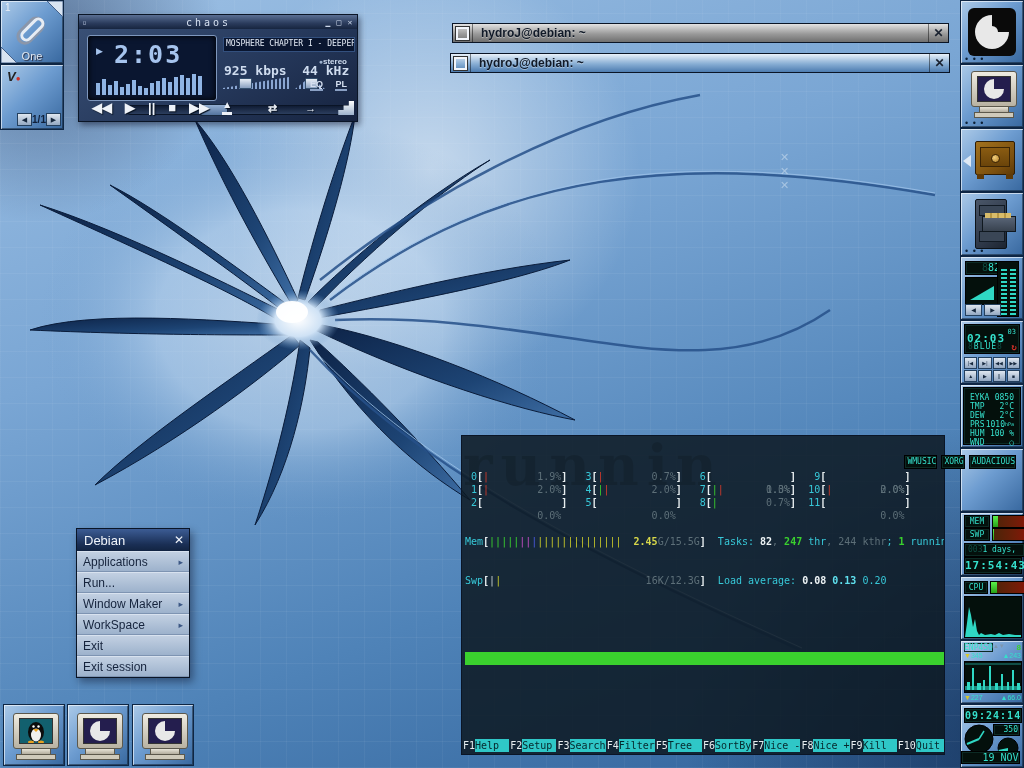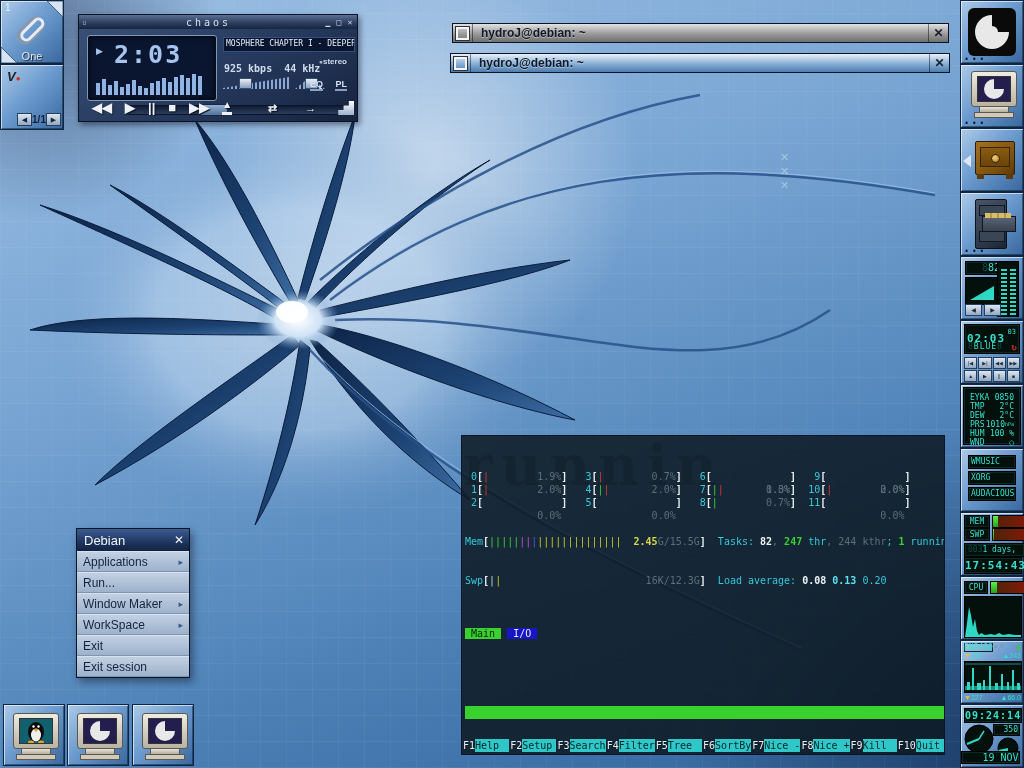--- a/index.html
+++ b/index.html
@@ -31,21 +31,21 @@
   .pbtn{width:11px;text-align:center;color:#cdd8ea;font-size:8px;cursor:default;}
   .pticon{width:14px;text-align:center;color:#aebcd4;font-size:8px;}
   .pdisplay{position:absolute;left:8px;top:20px;width:128px;height:64px;background:#0a1630;
       border:1px solid #7e97bd;border-radius:3px;box-shadow:inset 0 0 6px #000;}
   .ptime{position:absolute;left:26px;top:4px;color:#a6c4ee;font-family:"DejaVu Sans Mono",monospace;
       font-size:25px;font-weight:bold;letter-spacing:2px;}
   .pplayind{position:absolute;left:8px;top:10px;color:#a6c4ee;font-size:9px;}
   .pspec{position:absolute;left:6px;bottom:5px;}
   .ptrack{position:absolute;left:144px;top:22px;width:128px;height:13px;background:#0a1630;border:1px solid #33507e;
       color:#e6edf8;font-family:"DejaVu Sans Mono",monospace;font-size:8px;line-height:12px;white-space:nowrap;overflow:hidden;padding-left:2px;}
-  .pinfo{position:absolute;left:145px;top:48px;color:#cfdcef;font-size:10px;font-weight:bold;font-family:"DejaVu Sans Mono",monospace;}
+  .pinfo{position:absolute;left:145px;top:48px;color:#cfdcef;font-size:13px;font-weight:bold;font-family:"DejaVu Sans Mono",monospace;}
   .pstereo{position:absolute;right:10px;top:42px;color:#cfdcef;font-size:8px;font-weight:bold;}
   .pstereo .dot{color:#9fb4d0;font-size:7px;}
   .pvol{position:absolute;left:144px;top:62px;width:66px;height:12px;}
   .ramp{position:absolute;left:0;bottom:0;width:100%;height:100%;
       background:repeating-linear-gradient(90deg,#8aa6d2 0 2px,rgba(0,0,0,0) 2px 4px);
       clip-path:polygon(0 92%,100% 0,100% 100%,0 100%);}
   .bal .ramp{clip-path:polygon(0 100%,50% 0,100% 100%);}
   .knob{position:absolute;width:11px;height:9px;bottom:0;background:linear-gradient(#e8eef6,#8aa0c0);border:1px solid #35506e;border-radius:1px;}
   .pbal{position:absolute;left:216px;top:62px;width:30px;height:12px;}
   .peq{position:absolute;right:34px;top:64px;color:#d5dff0;font-size:9px;font-weight:bold;border-bottom:2px solid #8aa0c4;}
@@ -139,21 +139,21 @@
   .t-wmusic .ttl2{position:absolute;left:3px;bottom:2px;font-size:8px;letter-spacing:1px;}
   .t-wmusic .loop{position:absolute;right:2px;bottom:1px;color:#d03028;font-size:9px;font-weight:bold;}
   .t-wmusic .grid{position:absolute;left:3px;top:36px;width:56px;display:grid;grid-template-columns:repeat(4,1fr);gap:1px;}
   .t-wmusic .dkbtn{height:10px;font-size:5px;line-height:10px;}
 
   .t-weather .rows{position:absolute;inset:3px;padding:2px 3px;display:flex;flex-direction:column;justify-content:space-between;}
   .wrow{display:flex;font-size:8px;line-height:9px;}
   .wrow .wv{margin-left:auto;}
   .wrow .wu{font-size:5px;}
 
-  .t-wmtop .rows{position:absolute;inset:3px;display:flex;flex-direction:column;justify-content:flex-start;padding:2px;}
+  .t-wmtop .rows{position:absolute;inset:3px;display:flex;flex-direction:row;justify-content:flex-end;padding:2px;}
   .t-wmtop .trow{height:12px;font-size:8px;line-height:12px;padding-left:2px;margin:1px 2px;}
 
   .t-mem .mrow{position:absolute;left:3px;height:11px;display:flex;align-items:center;gap:2px;}
   .t-mem .mlab{width:24px;height:11px;font-size:8px;line-height:11px;text-align:center;}
   .t-mem .mbarbox{width:31px;height:11px;border:1px solid #000;background:linear-gradient(90deg,#4a2408,#6e1e08 70%,#801808);position:relative;}
   .t-mem .fill{position:absolute;left:0;top:0;bottom:0;background:linear-gradient(#5af04a,#28a018);}
   .t-mem .days{position:absolute;left:3px;top:30px;width:56px;height:12px;font-size:8px;line-height:12px;padding-left:3px;}
   .t-mem .tm{position:absolute;left:3px;top:44px;width:56px;height:15px;font-size:11px;font-weight:bold;line-height:15px;text-align:center;letter-spacing:1px;}
 
   .t-cpu .crow{position:absolute;left:3px;top:4px;height:11px;display:flex;gap:2px;}
@@ -320,21 +320,20 @@
   <span class="ttl">hydroJ@debian: ~</span>
   <span class="xbtn">✕</span>
 </div>
 
 <div class="win htop">
   <div class="meters">
     
   <span class="meter"><span class="mid">0</span><span class="br">[</span><span class="mbar"><span><span class="red">|</span></span><span class="mpct">1.9%</span></span><span class="br">]</span></span><span class="meter"><span class="mid">3</span><span class="br">[</span><span class="mbar"><span><span class="red">|</span></span><span class="mpct">0.7%</span></span><span class="br">]</span></span><span class="meter"><span class="mid">6</span><span class="br">[</span><span class="mbar"><span></span><span class="mpct">0.0%</span></span><span class="br">]</span></span><span class="meter"><span class="mid">9</span><span class="br">[</span><span class="mbar"><span></span><span class="mpct">0.0%</span></span><span class="br">]</span></span><span class="meter"><span class="mid">1</span><span class="br">[</span><span class="mbar"><span><span class="red">|</span></span><span class="mpct">2.0%</span></span><span class="br">]</span></span><span class="meter"><span class="mid">4</span><span class="br">[</span><span class="mbar"><span><span class="green">|</span><span class="red">|</span></span><span class="mpct">2.0%</span></span><span class="br">]</span></span><span class="meter"><span class="mid">7</span><span class="br">[</span><span class="mbar"><span><span class="green">|</span><span class="red">|</span></span><span class="mpct">1.3%</span></span><span class="br">]</span></span><span class="meter"><span class="mid">10</span><span class="br">[</span><span class="mbar"><span><span class="red">|</span></span><span class="mpct">2.0%</span></span><span class="br">]</span></span><span class="meter"><span class="mid">2</span><span class="br">[</span><span class="mbar"><span></span><span class="mpct">0.0%</span></span><span class="br">]</span></span><span class="meter"><span class="mid">5</span><span class="br">[</span><span class="mbar"><span></span><span class="mpct">0.0%</span></span><span class="br">]</span></span><span class="meter"><span class="mid">8</span><span class="br">[</span><span class="mbar"><span><span class="green">|</span></span><span class="mpct">0.7%</span></span><span class="br">]</span></span><span class="meter"><span class="mid">11</span><span class="br">[</span><span class="mbar"><span></span><span class="mpct">0.0%</span></span><span class="br">]</span></span></div>
   <div class="hline"><span class="mlabel">Mem</span><span class="br">[</span><span class="hbar"><span><span class="green">|||||</span><span class="magenta">||</span><span class="blue">|</span><span class="yellow">||||||||||||||</span></span><span class="hbartext"><span class="yellowb">2.45</span><span class="gray">G/15.5G</span></span></span><span class="br">]</span><span class="tail"><span class="cyan">Tasks: </span><span class="wb">82</span><span class="gray">, </span><span class="greenb">247</span><span class="cyan"> thr</span><span class="gray">, </span><span class="gray">244 kthr</span><span class="cyan">; </span><span class="greenb">1</span><span class="cyan"> runnin</span></span></div>
   <div class="hline"><span class="mlabel">Swp</span><span class="br">[</span><span class="hbar"><span><span class="white">|</span><span class="yellow">|</span></span><span class="hbartext"><span class="gray">16K/12.3G</span></span></span><span class="br">]</span><span class="tail"><span class="cyan">Load average: </span><span class="wb">0.08 </span><span class="cyb">0.13 </span><span class="cyan">0.20</span></span></div>
-  <div class="tabsline"><span class="tabmain"> Main </span><span> </span><span class="tabio"> I/O </span></div>
   <div>
     
   <div class="prow hdr">
         
       </div></div>
   <div class="fkeys">
     
   <span style="display:flex;flex:1"><span class="fk">F1</span><span class="fl">Help</span></span><span style="display:flex;flex:1"><span class="fk">F2</span><span class="fl">Setup</span></span><span style="display:flex;flex:1"><span class="fk">F3</span><span class="fl">Search</span></span><span style="display:flex;flex:1"><span class="fk">F4</span><span class="fl">Filter</span></span><span style="display:flex;flex:1"><span class="fk">F5</span><span class="fl">Tree</span></span><span style="display:flex;flex:1"><span class="fk">F6</span><span class="fl">SortBy</span></span><span style="display:flex;flex:1"><span class="fk">F7</span><span class="fl">Nice -</span></span><span style="display:flex;flex:1"><span class="fk">F8</span><span class="fl">Nice +</span></span><span style="display:flex;flex:1"><span class="fk">F9</span><span class="fl">Kill</span></span><span style="display:flex;flex:1"><span class="fk">F10</span><span class="fl">Quit</span></span></div>
 </div>
 

